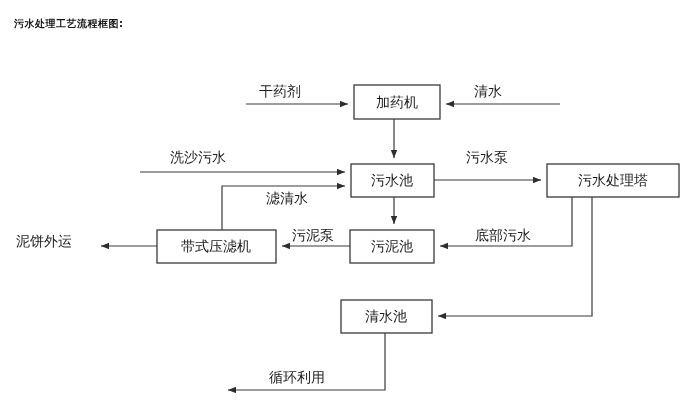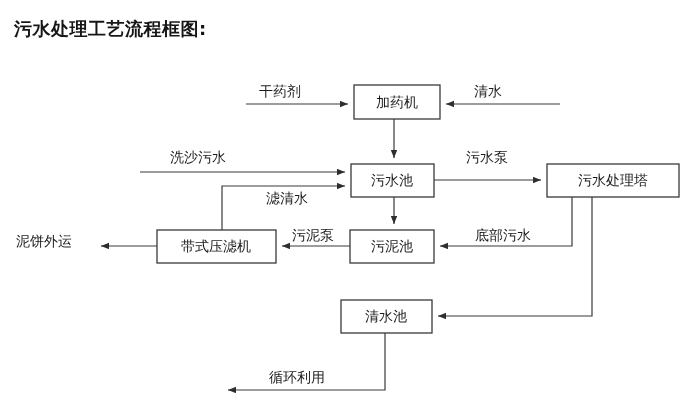--- a/index.html
+++ b/index.html
@@ -12,21 +12,21 @@
     height: 420px;
     position: relative;
     overflow: hidden;
     font-family: "DejaVu Sans", "Liberation Sans", sans-serif;
     color: #1a1a1a;
   }
   #page-title {
     position: absolute;
     left: 14px;
     top: 17px;
-    font-size: 18px;
+    font-size: 10px;
     font-weight: bold;
     letter-spacing: 0.5px;
     color: #161616;
     white-space: nowrap;
   }
   #diagram {
     position: absolute;
     left: 0;
     top: 0;
     width: 700px;

